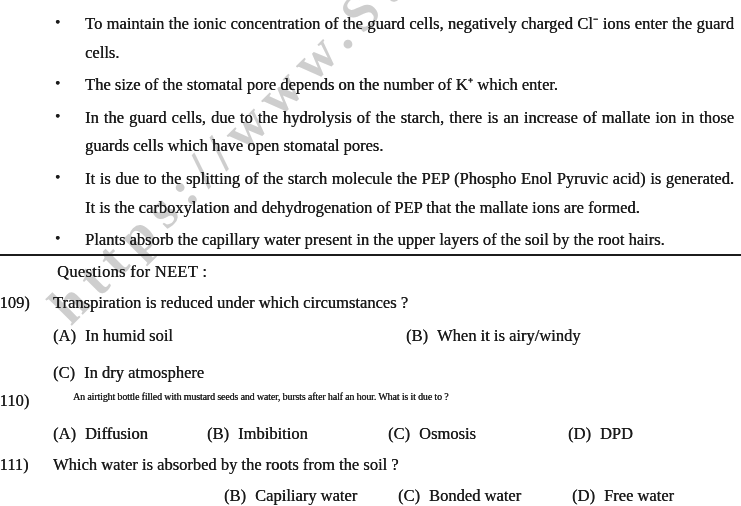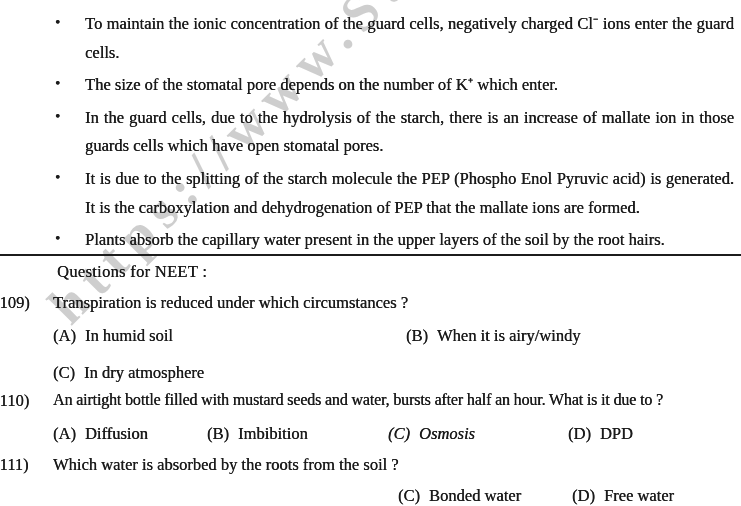--- a/index.html
+++ b/index.html
@@ -60,32 +60,32 @@
   }
   .heading {
     position: absolute;
     left: 57px;
     top: 262px;
     font-weight: normal;
     letter-spacing: 0.3px;
   }
   .qnum { position: absolute; left: -6px; white-space: nowrap; }
   .qtext { position: absolute; left: 53px; white-space: nowrap; }
-  .condensed { font-size: 16px; letter-spacing: -0.15px; }
+  .condensed { font-size: 10px; letter-spacing: -0.15px; margin-left: 20px; }
   .opt { position: absolute; white-space: nowrap; }
   .opt-label { margin-right: 9px; }
   
   .y293 { top: 293px; } .y326 { top: 326px; } .y363 { top: 363px; text-align: right; }
   .y391 { top: 391px; } .y424 { top: 424px; }
   .y455 { top: 455px; } .y486 { top: 486px; }
   
   .xA  { left: 53px; }
   .xB1 { left: 406px; }
   .xB2 { left: 207px; }
-  .xC2 { left: 388px; font-style: italic; }
+  .xC2 { left: 388px; }
   .xD2 { left: 568px; }
   .xB3 { left: 224px; }
   .xC3 { left: 398px; text-align: center; }
   .xD3 { left: 572px; }
 </style>
 </head>
 <body>
 
 <div class="page">
 
@@ -140,20 +140,23 @@
   </div>
   <div class="opt xC2 y424">
     <span class="opt-label">(C)</span><span>Osmosis</span>
   </div>
   <div class="opt xD2 y424">
     <span class="opt-label">(D)</span><span>DPD</span>
   </div>
 
   <div class="qnum y455">(111)</div>
   <div class="qtext y455">Which water is absorbed by the roots from the soil ?</div>
+  <div class="opt xB3 y486">
+    <span class="opt-label">(B)</span><span>Capiliary water</span>
+  </div>
   <div class="opt xC3 y486">
     <span class="opt-label">(C)</span><span>Bonded water</span>
   </div>
   <div class="opt xD3 y486">
     <span class="opt-label">(D)</span><span>Free water</span>
   </div>
 
 </div>
 
 </body></html>

